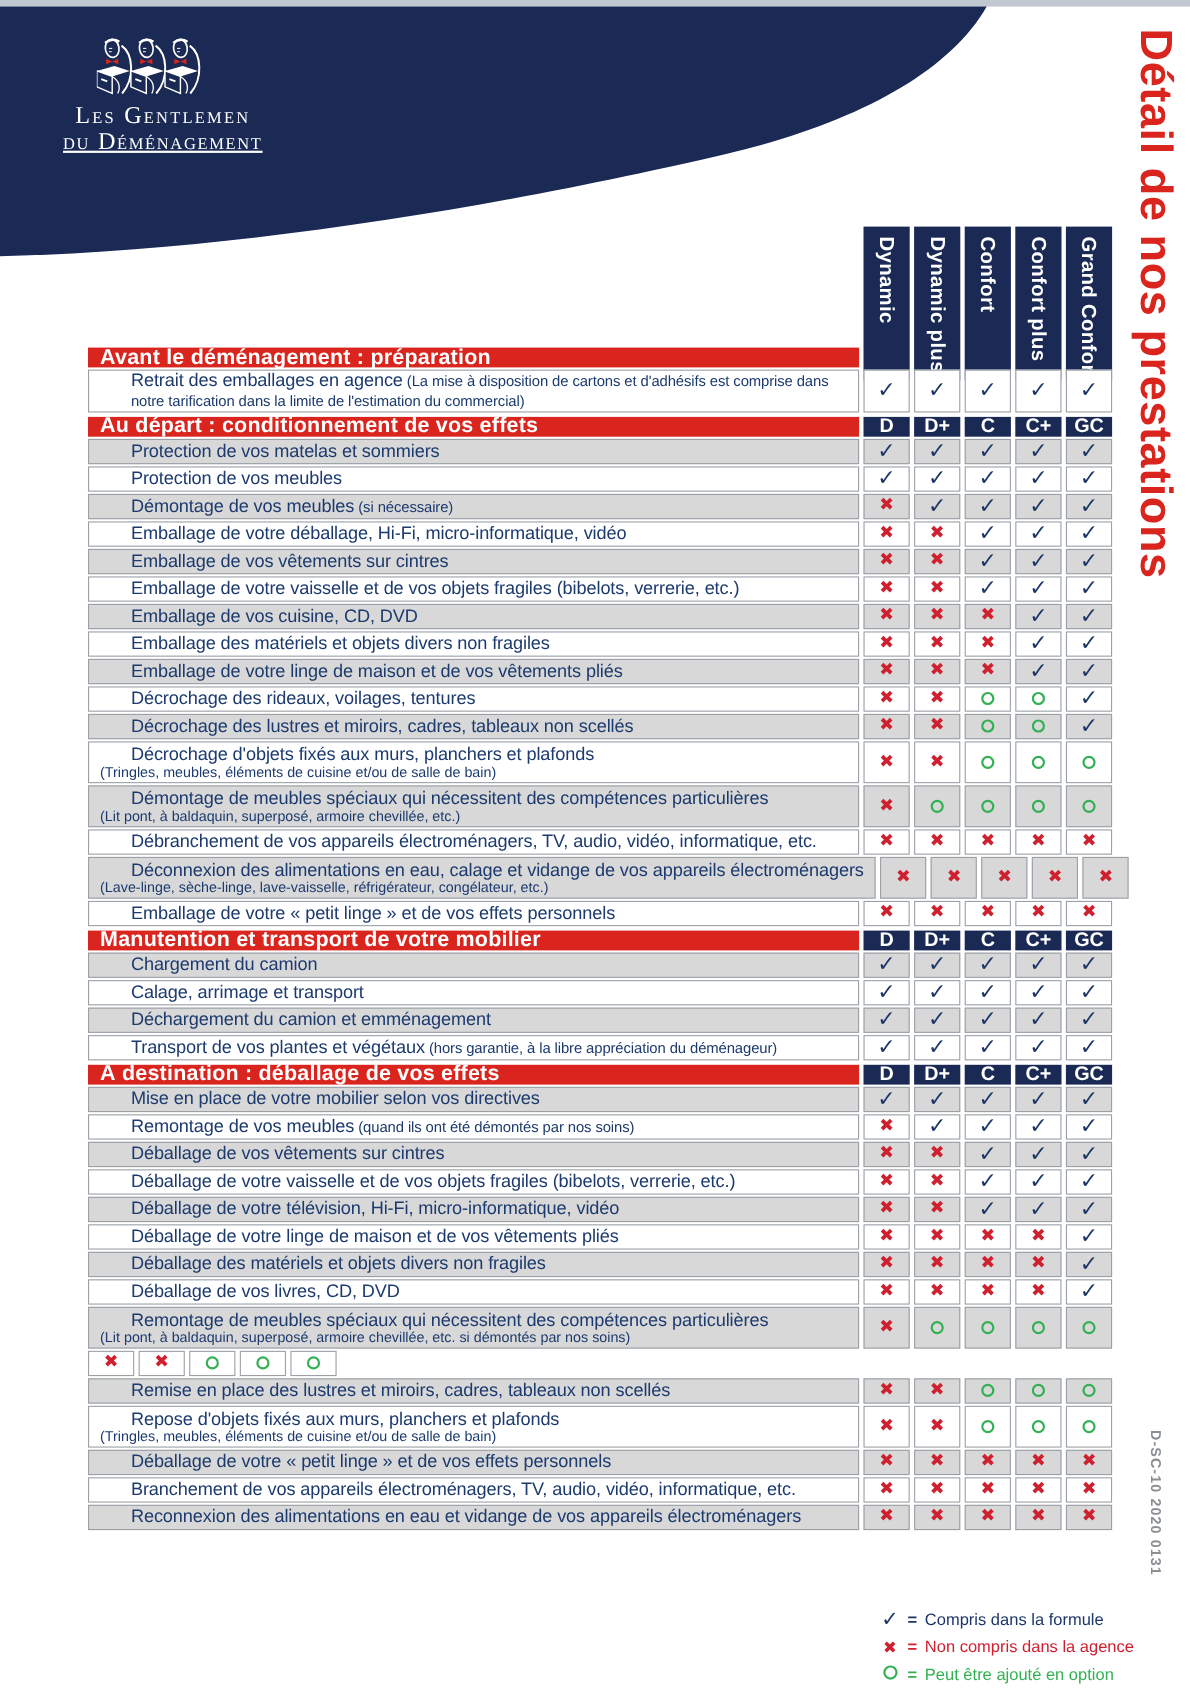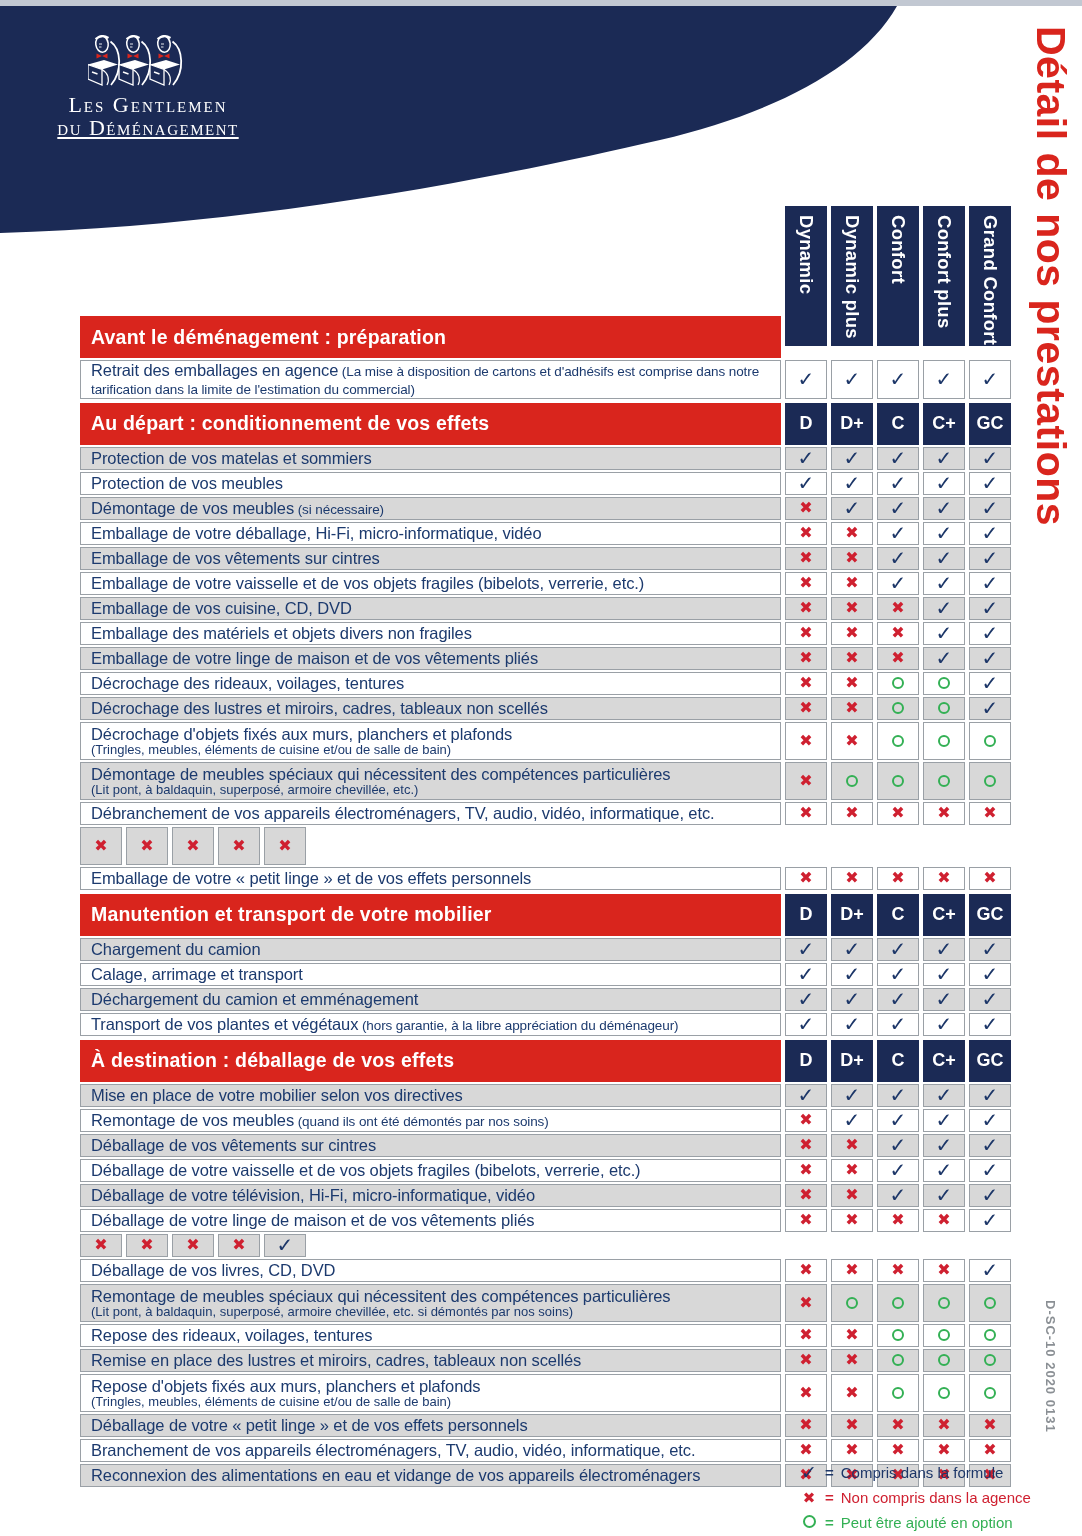--- a/index.html
+++ b/index.html
@@ -26,32 +26,32 @@
            color:#8a8f94;font-size:13px;letter-spacing:1px;font-weight:bold;}
 
   
   .tbl{position:absolute;left:80px;top:206px;width:931px;}
   .plan-cols{display:flex;column-gap:4px;}
   .spacer{flex:0 0 701px;}
   .colhead{flex:0 0 42px;height:140px;background:var(--navy);display:flex;justify-content:center;}
   .colhead span{writing-mode:vertical-rl;color:#fff;font-weight:bold;font-size:18.5px;
                 padding-top:9px;letter-spacing:0.3px;}
 
-  .bar-row{display:flex;column-gap:4px;height:42px;margin:4px 0 2px 0;}
+  .bar-row{display:flex;column-gap:4px;height:18px;margin:4px 0 2px 0;}
   .bar-row.first{margin-top:-30px;}
   .bar-title{flex:0 0 701px;background:var(--red);color:#fff;font-weight:bold;font-size:19.5px;
              display:flex;align-items:center;padding-left:11px;box-sizing:border-box;letter-spacing:0.2px;}
   .abbr{flex:0 0 42px;background:var(--navy);color:#fff;font-weight:bold;font-size:18px;
         display:flex;align-items:center;justify-content:center;}
 
   .row{display:flex;column-gap:4px;margin-bottom:2px;min-height:23px;}
   .row.tall{min-height:38px;}
   .tcell{flex:0 0 701px;box-sizing:border-box;border:1px solid var(--bordergray);
          padding:0 10px;color:var(--rowtext);display:flex;flex-direction:column;justify-content:center;}
-  .tcell .line{font-size:16.5px;letter-spacing:-0.1px;line-height:1.12;white-space:nowrap;}
+  .tcell .line{font-size:16.5px;letter-spacing:-0.1px;line-height:1.12;white-space:nowrap;margin-left:28px;}
   .tcell .line.wrap{white-space:normal;}
   .tcell .note{font-size:13.5px;}
   .tcell .sub{font-size:13px;line-height:1.1;}
   .mcell{flex:0 0 42px;box-sizing:border-box;border:1px solid var(--bordergray);
          display:flex;align-items:center;justify-content:center;}
   .gray{background:var(--gray);} .white{background:#fff;}
   .mk-c{color:var(--check);font-weight:bold;font-size:20px;line-height:1;}
   .mk-x{color:var(--cross);font-weight:bold;font-size:16px;line-height:1;}
   .mk-o{width:12px;height:12px;border:2.5px solid var(--option);border-radius:50%;
         display:inline-block;box-sizing:border-box;}
@@ -431,20 +431,24 @@
           <span class="mk-x">✖</span>
         </div>
         <div class="mcell white">
           <span class="mk-x">✖</span>
         </div>
         <div class="mcell white">
           <span class="mk-x">✖</span>
         </div>
       </div>
       <div class="row tall">
+        <div class="tcell gray">
+          <div class="line"><span>Déconnexion des alimentations en eau, calage et vidange de vos appareils électroménagers</span></div>
+          <div class="sub">(Lave-linge, sèche-linge, lave-vaisselle, réfrigérateur, congélateur, etc.)</div>
+        </div>
         <div class="mcell gray">
           <span class="mk-x">✖</span>
         </div>
         <div class="mcell gray">
           <span class="mk-x">✖</span>
         </div>
         <div class="mcell gray">
           <span class="mk-x">✖</span>
         </div>
         <div class="mcell gray">
@@ -684,20 +688,23 @@
           <span class="mk-x">✖</span>
         </div>
         <div class="mcell white">
           <span class="mk-x">✖</span>
         </div>
         <div class="mcell white">
           <span class="mk-c">✓</span>
         </div>
       </div>
       <div class="row">
+        <div class="tcell gray">
+          <div class="line"><span>Déballage des matériels et objets divers non fragiles</span></div>
+        </div>
         <div class="mcell gray">
           <span class="mk-x">✖</span>
         </div>
         <div class="mcell gray">
           <span class="mk-x">✖</span>
         </div>
         <div class="mcell gray">
           <span class="mk-x">✖</span>
         </div>
         <div class="mcell gray">
@@ -742,23 +749,20 @@
           <span class="mk-o"></span>
         </div>
         <div class="mcell gray">
           <span class="mk-o"></span>
         </div>
         <div class="mcell gray">
           <span class="mk-o"></span>
         </div>
       </div>
       <div class="row">
-        <div class="tcell white">
-          <div class="line"><span>Repose des rideaux, voilages, tentures</span></div>
-        </div>
         <div class="mcell white">
           <span class="mk-x">✖</span>
         </div>
         <div class="mcell white">
           <span class="mk-x">✖</span>
         </div>
         <div class="mcell white">
           <span class="mk-o"></span>
         </div>
         <div class="mcell white">

